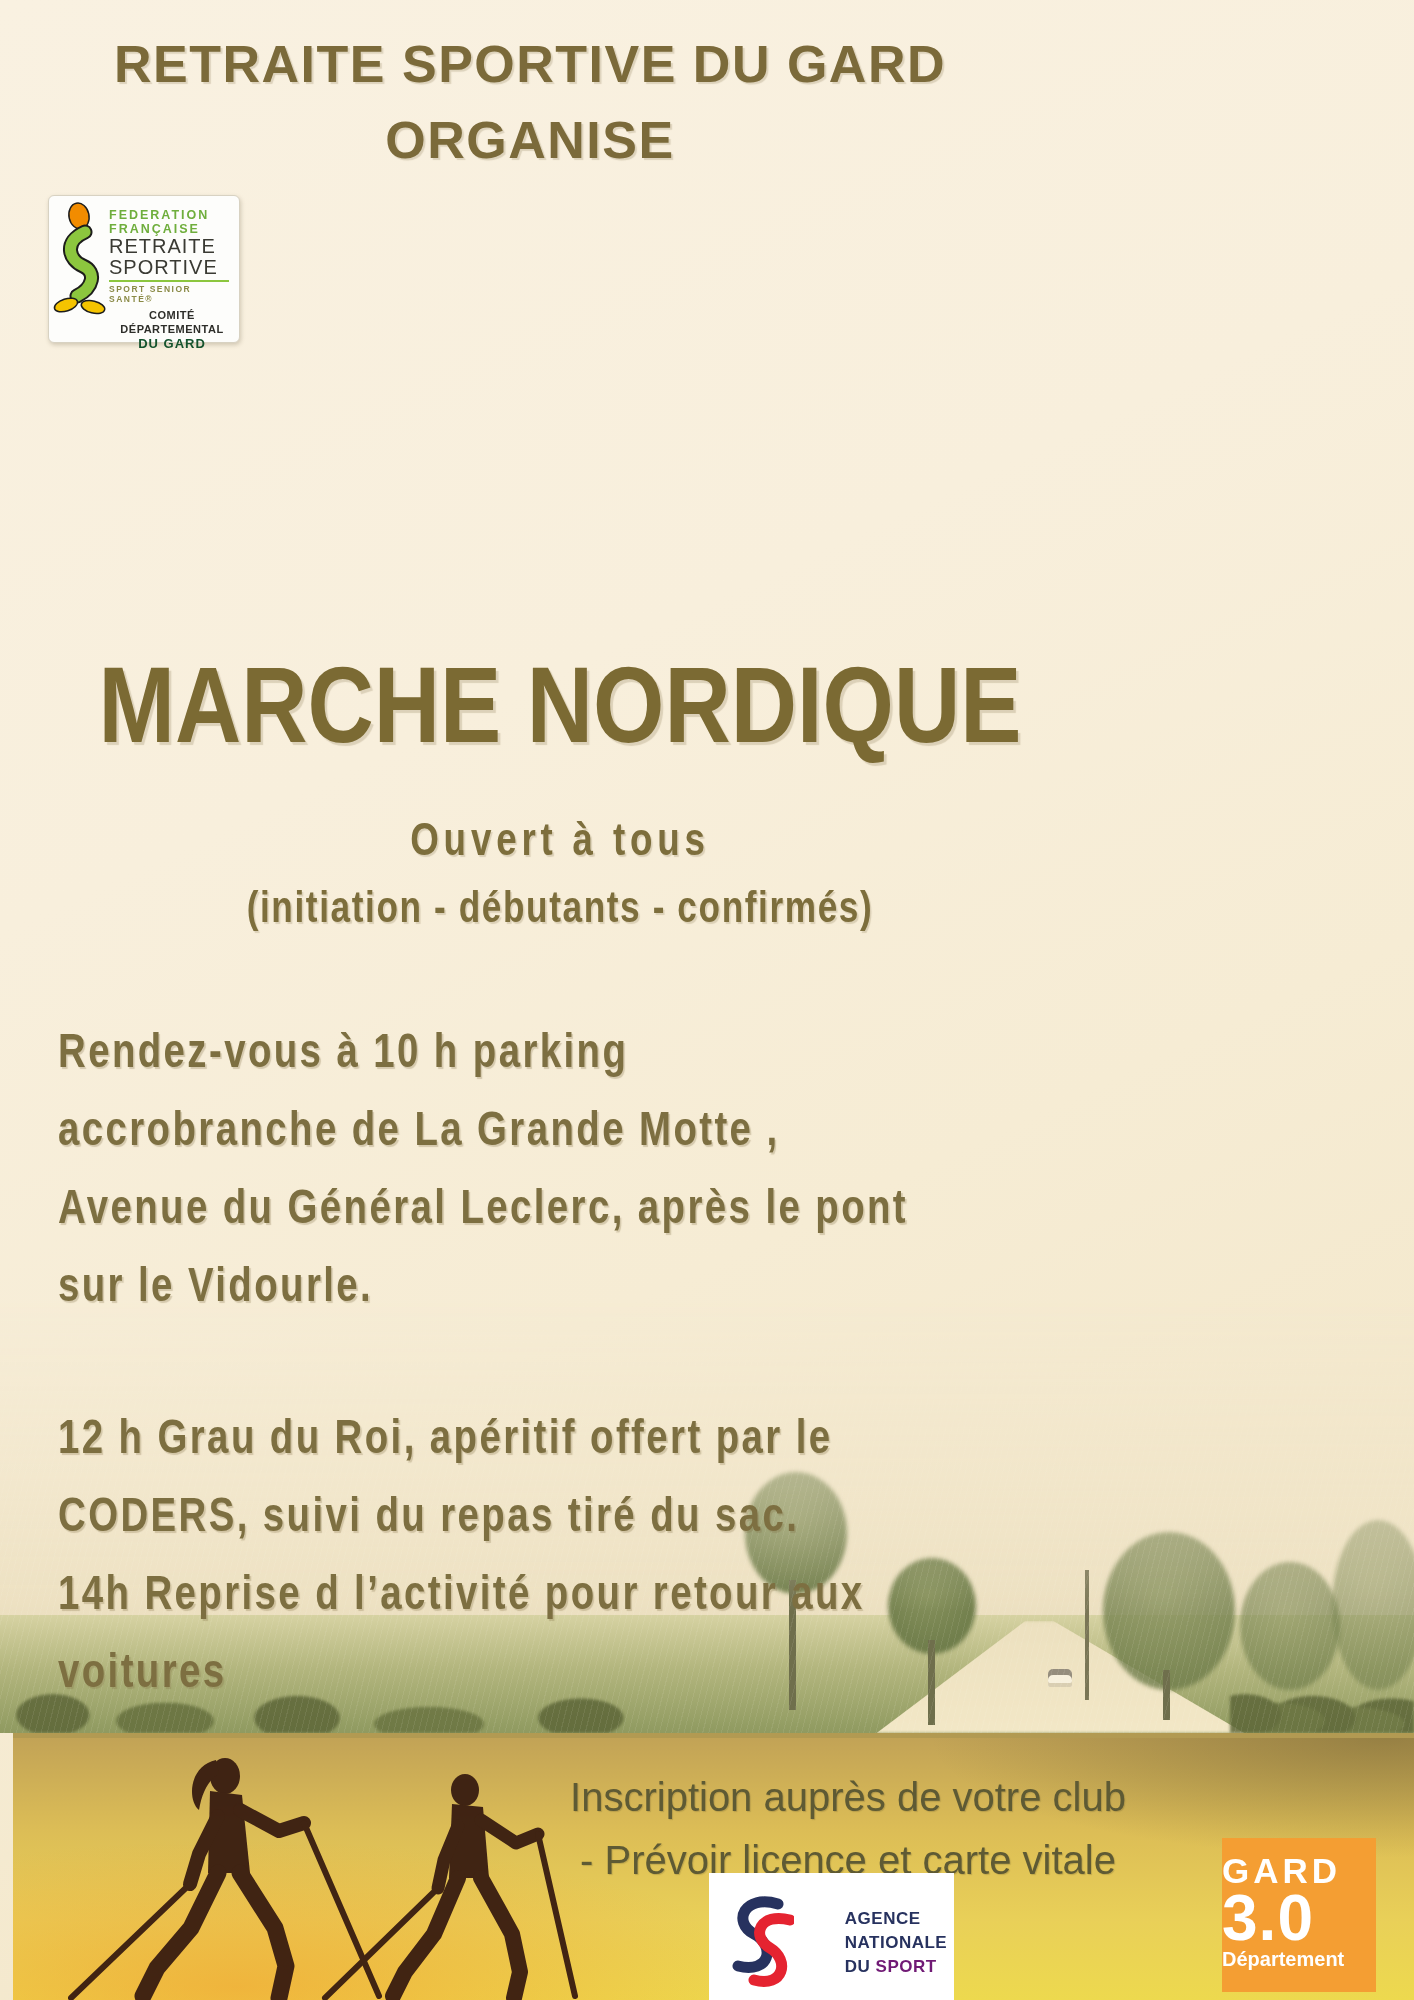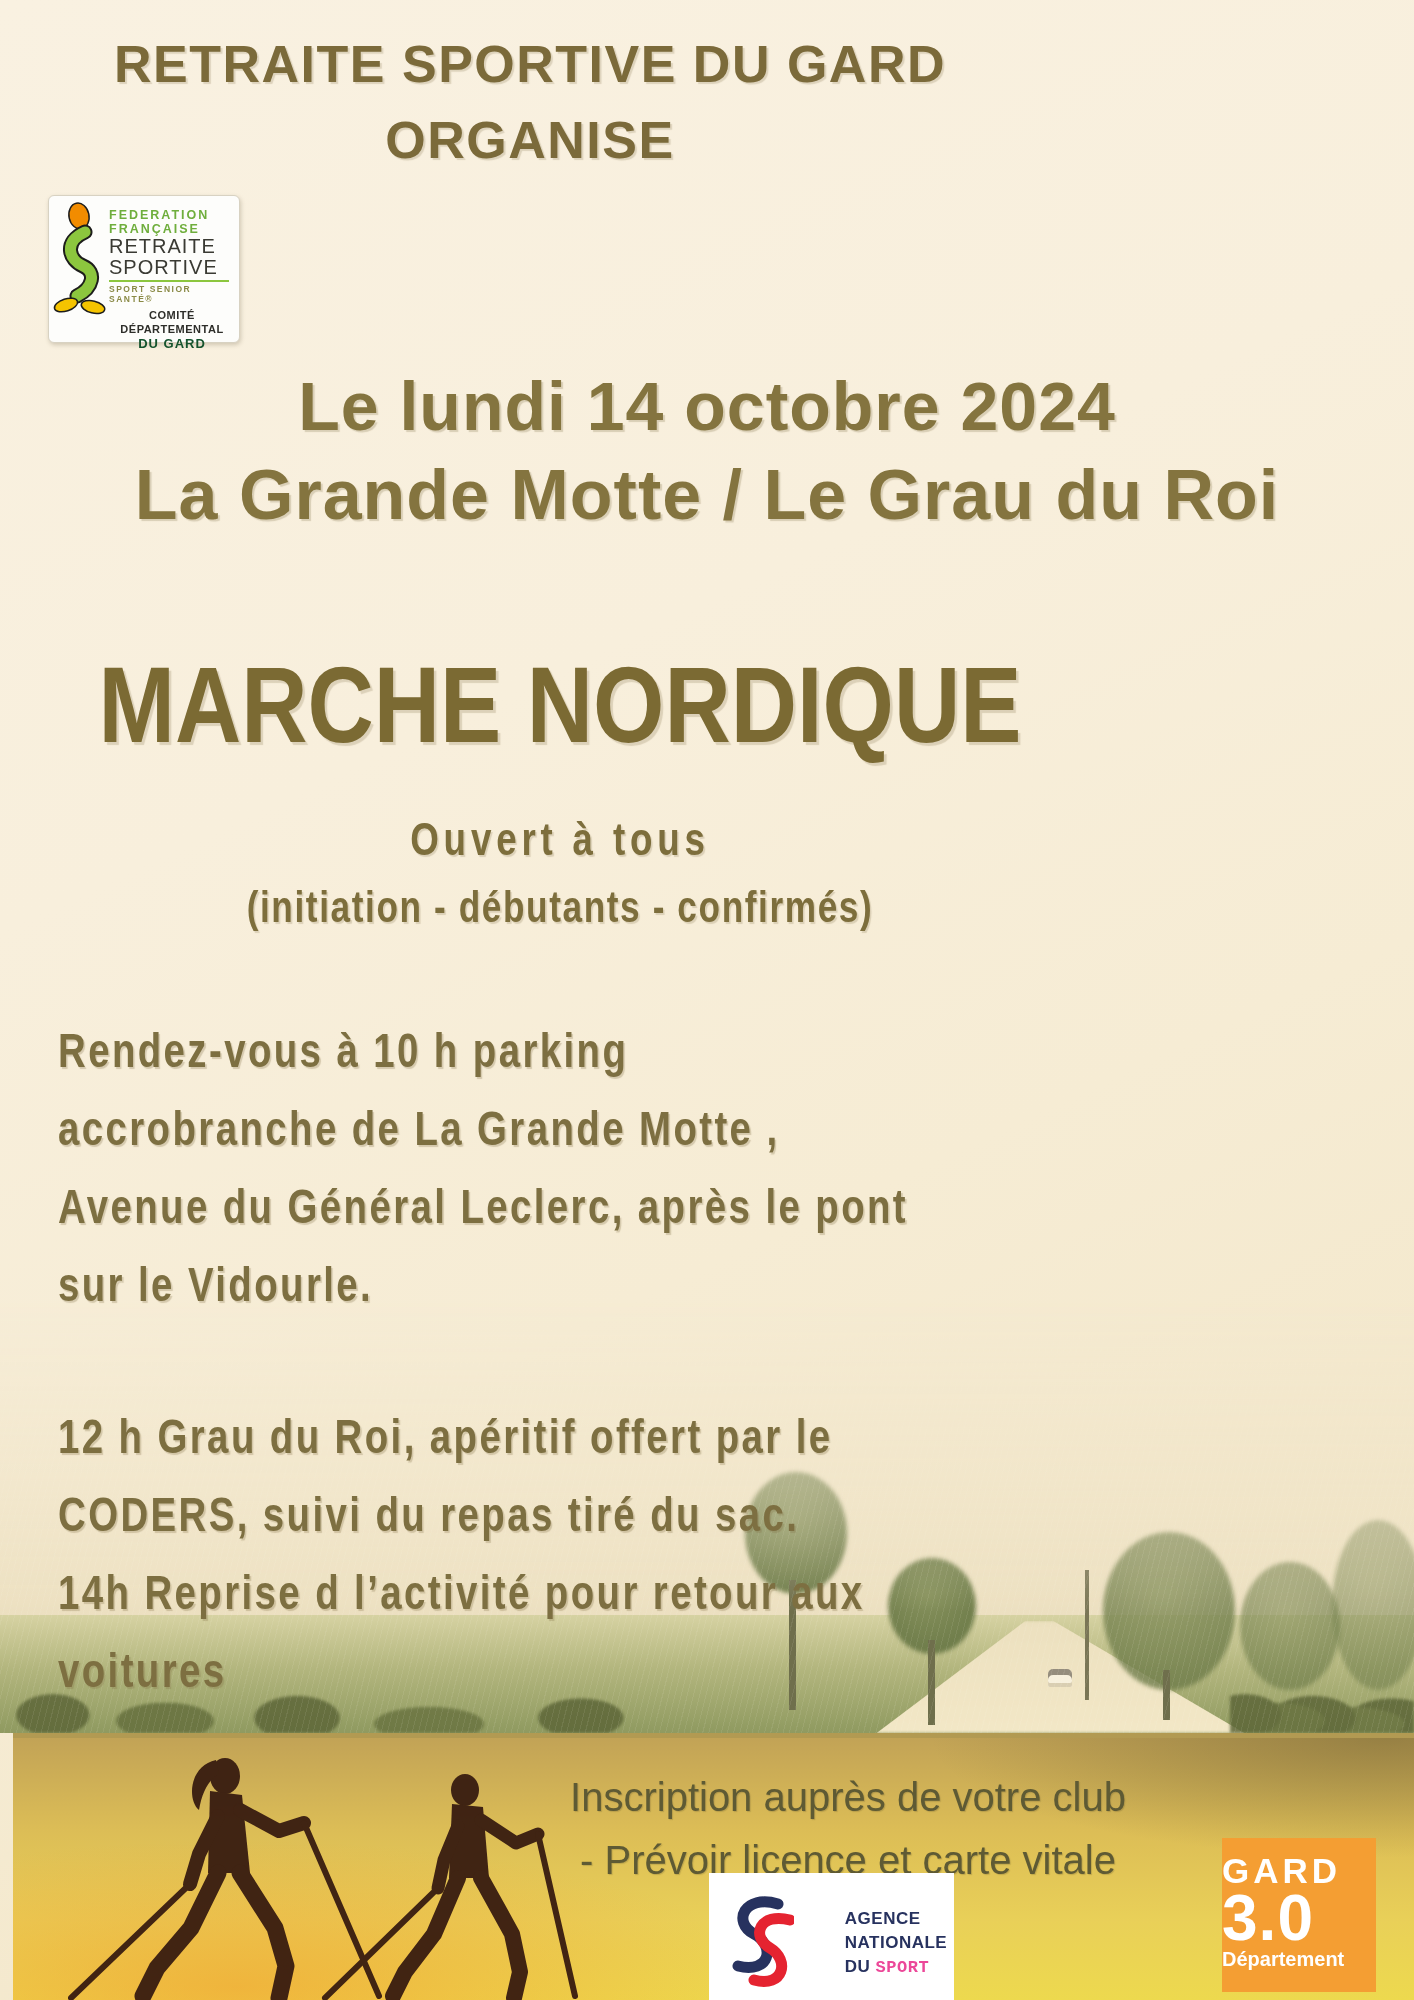--- a/index.html
+++ b/index.html
@@ -93,21 +93,21 @@
       linear-gradient(to bottom,#c2a356 0%,#dcbd56 35%,#e9d058 70%,#edd94e 100%);
   }
   .walkers{position:absolute;left:0;bottom:0;width:600px;height:262px;}
   .inscription{position:absolute;left:505px;top:28px;width:660px;text-align:center;
     color:#5e5a34;font-size:40px;font-weight:400;line-height:63px;
     text-shadow:1px 1px 1px rgba(90,80,40,.25);}
   
   .ans{position:absolute;left:696px;top:135px;width:245px;height:140px;background:#ffffff;
     display:flex;align-items:center;justify-content:center;gap:8px;padding:6px;box-sizing:border-box;}
   .ans-text{font-weight:800;color:#27325f;font-size:17px;line-height:24px;letter-spacing:.5px;margin-left:43px;}
-  .ans-red{color:#ec4899;font-family:Liberation Mono, monospace;}
+  .ans-red{color:#701a75;}
   
   .gard{position:absolute;left:1209px;top:100px;width:154px;height:154px;background:#f49e33;
     color:#ffffff;text-align:left;box-sizing:border-box;padding-top:16px;}
   .gard-name{font-size:35px;font-weight:bold;letter-spacing:4px;line-height:34px;}
   .gard-version{font-size:64px;font-weight:800;line-height:60px;letter-spacing:1px;}
   .gard-sub{font-size:20px;font-weight:bold;line-height:22px;}
 </style>
 </head>
 <body>
 
@@ -155,24 +155,20 @@
       <div class="ffrs-name">SPORTIVE</div>
       <div class="ffrs-rule"></div>
       <div class="ffrs-tag">SPORT SENIOR SANTÉ®</div>
     </div>
     <div class="ffrs-committee">
       <div class="ffrs-com1">COMITÉ DÉPARTEMENTAL</div>
       <div class="ffrs-com2">DU GARD</div>
     </div>
   </div>
 
-  <div class="date-block">
-    <div class="date-line1">Le lundi 14 octobre 2024</div>
-    <div class="date-line2">La Grande Motte / Le Grau du Roi</div>
-  </div>
 
   <div class="event-title">MARCHE NORDIQUE</div>
   <div class="subtitle subtitle1">Ouvert à tous</div>
   <div class="subtitle subtitle2">(initiation - débutants - confirmés)</div>
 
   <div class="para para1">Rendez-vous à 10 h  parking
 accrobranche de La Grande Motte ,
 Avenue du Général Leclerc, après le pont
 sur le Vidourle.</div>
   <div class="para para2">12 h Grau du Roi, apéritif offert par le

